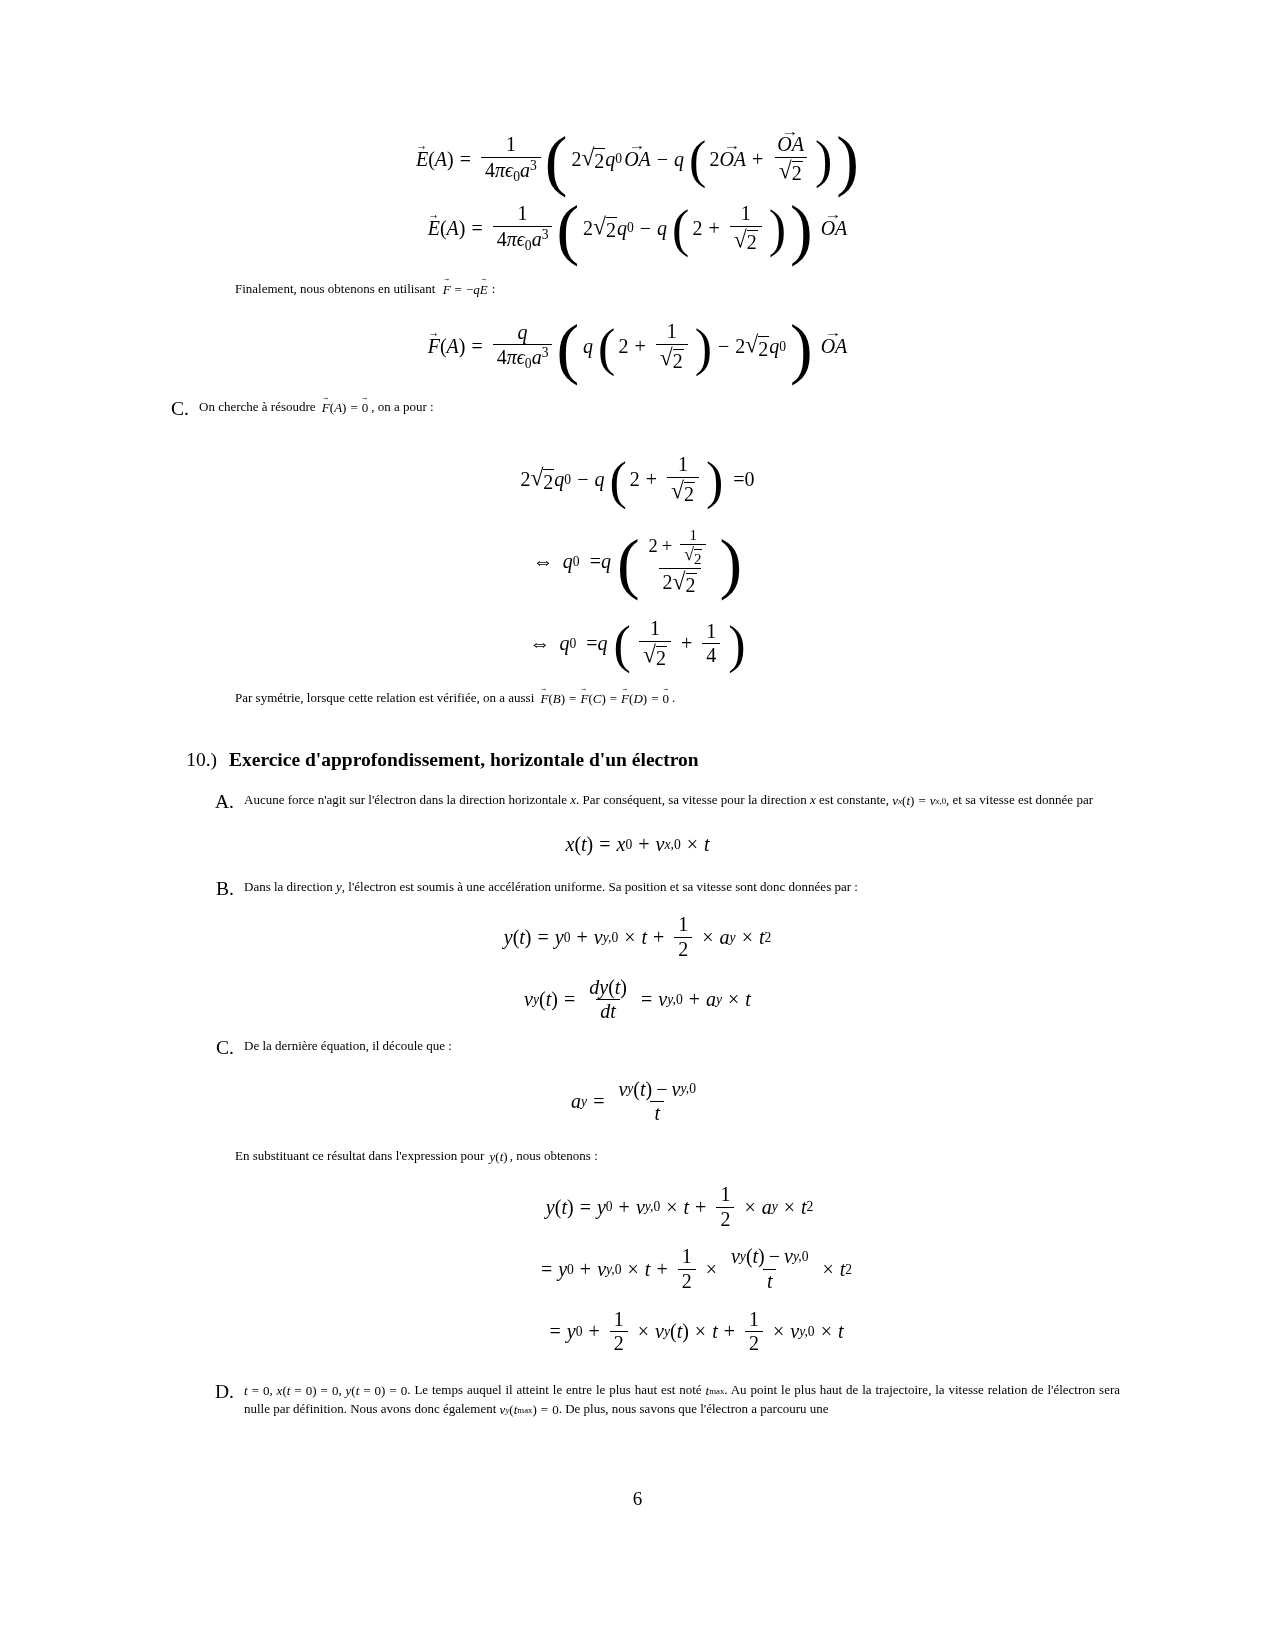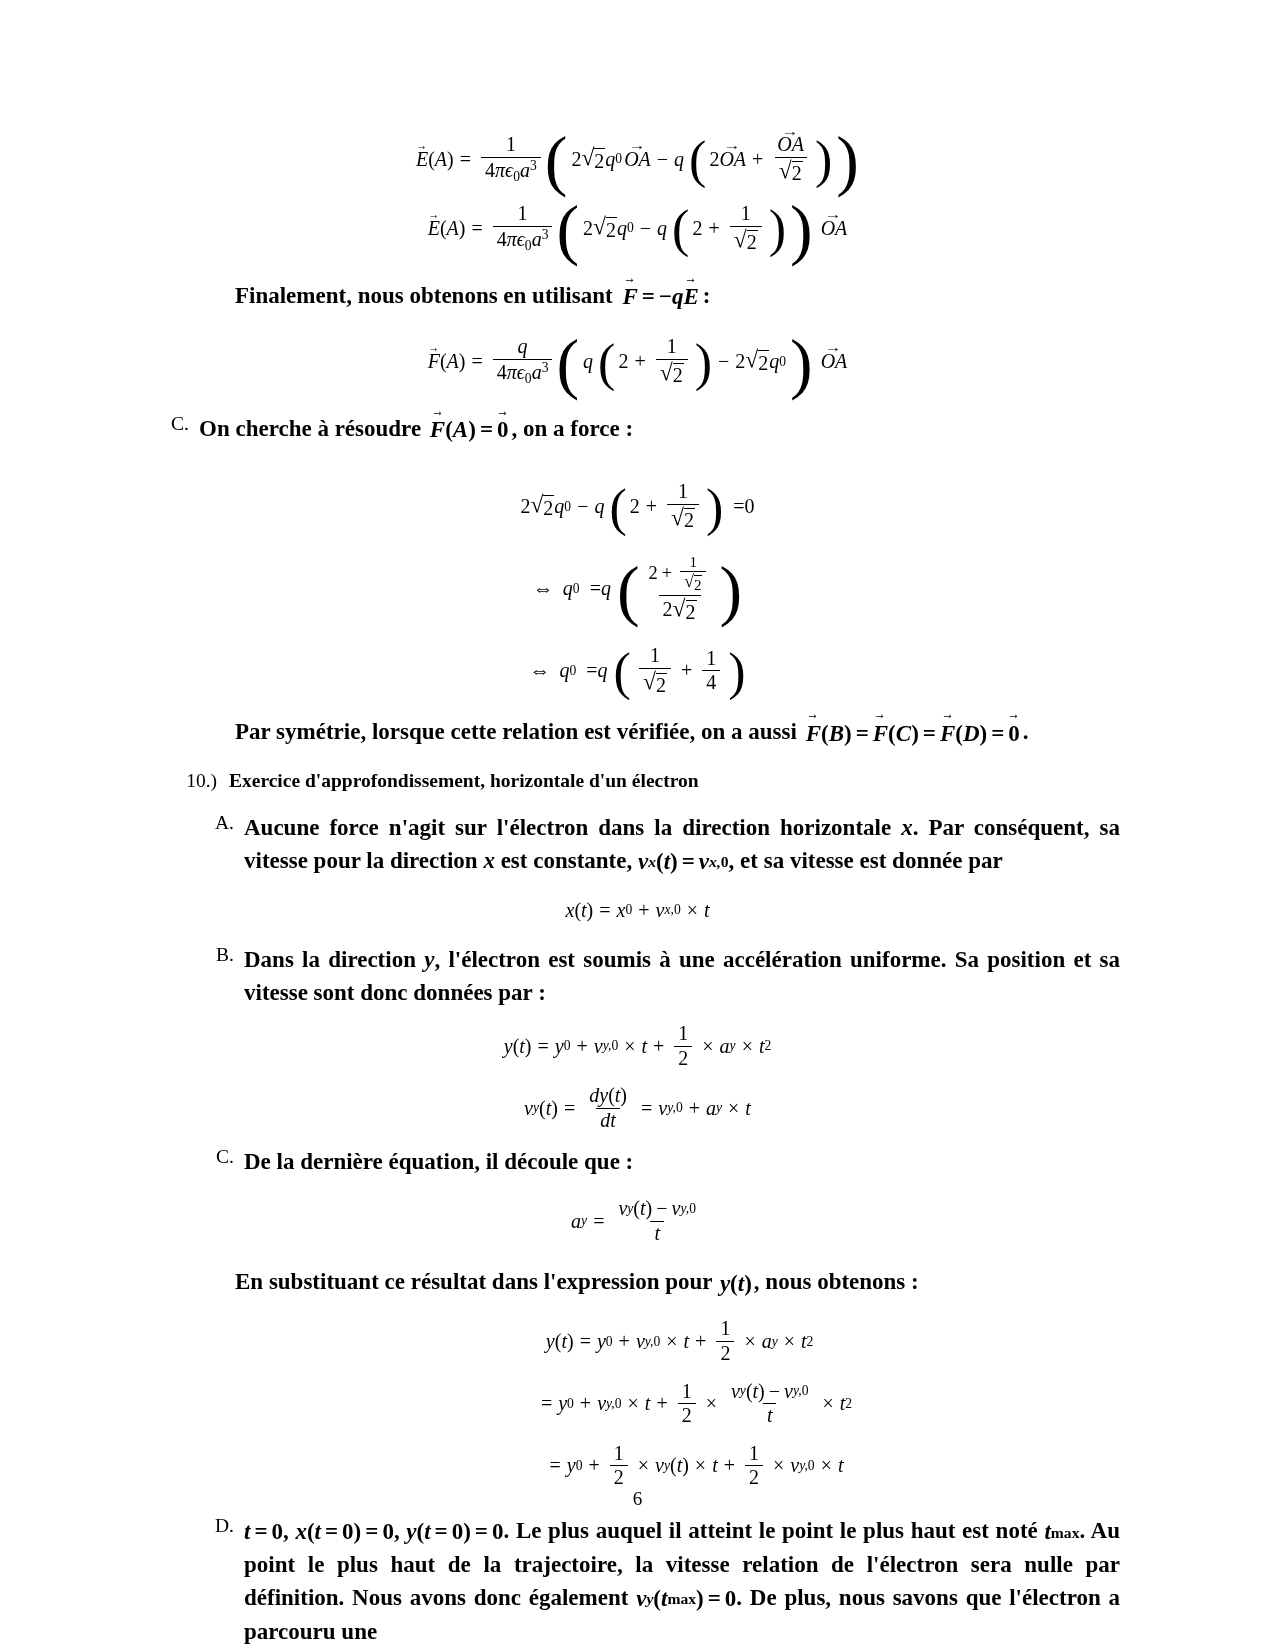--- a/index.html
+++ b/index.html
@@ -8,31 +8,31 @@
     background:#ffffff;
     font-family:"Liberation Serif","DejaVu Serif",serif;
     color:#000000;
     position:relative;
     overflow:hidden;
   }
   .page { position:absolute; left:0; top:0; width:1275px; height:1650px; }
   .content { position:absolute; left:155px; top:120px; width:965px; }
 
   
-  .para { font-size:23px; line-height:1.42; text-align:justify;font-weight:bold; }
+  .para { font-size:13px; line-height:1.42; text-align:justify; }
   .rm { font-style:normal; }
   .eq { text-align:center; font-size:20px; margin:14px 0; }
   .eqline { display:flex; justify-content:center; align-items:center; }
 
   
   .item { display:flex; margin-top:16px; }
   .item-label { width:34px; flex:0 0 34px; font-size:19.5px; text-align:right; padding-right:10px; }
   .item-body { flex:1 1 auto; }
 
-  .numhead { display:flex; margin-top:20px; }
+  .numhead { display:flex; margin-top:41px; }
   .numhead-label { width:62px; flex:0 0 62px; font-size:19.5px; text-align:right; padding-right:12px; }
   .numhead-body { font-weight:bold; font-size:19.5px; }
 
   
   .mrow { display:inline-flex; align-items:center; white-space:nowrap; }
   .mrow.base { vertical-align:middle; }
   .op { padding:0 6px; font-style:normal; }
   .op.tight { padding:0 4px; }
   .mi { font-style:italic; font-family:"Liberation Serif","DejaVu Serif",serif; }
   .mn { font-style:normal; }
@@ -227,21 +227,21 @@
     <div class="item-label">C.</div>
     <div class="item-body para">
       <span>On cherche à résoudre</span>
       <span class="mrow base" style="margin:0 3px;">
         <span class="vec">F</span>
             <span class="rm">(</span>
             <span class="mi">A</span>
             <span class="rm">)</span>
         <span class="op tight">=</span>
         <span class="vec rm" style="font-style:normal;">0</span>
-      </span><span>, on a force :</span>
+      </span><span>, on a pour :</span>
     </div>
   </div>
 
   <div class="alignblk" style="margin-top:34px;">
 
     <div class="alignrow">
       <div class="lhs">
         <span class="mrow">
           <span class="mn">2</span>
               <span class="sqrt">
@@ -652,21 +652,21 @@
           </span><span>,</span>
       <span class="mrow base">
             <span class="mi">y</span>
             <span class="rm">(</span>
             <span class="mi">t</span>
             <span class="op tight">=</span>
             <span class="mn">0</span>
             <span class="rm">)</span>
             <span class="op tight">=</span>
             <span class="mn">0</span>
-          </span><span>. Le plus auquel il atteint le point le plus haut est noté</span>
+          </span><span>. Le temps auquel il atteint le entre le plus haut est noté</span>
       <span class="mrow base">
             <span class="mi">t</span>
             <span class="sub rm">max</span>
           </span><span>. Au point le plus haut de la trajectoire, la vitesse relation de l'électron sera nulle par définition. Nous avons donc également</span>
       <span class="mrow base">
             <span class="mi">v</span>
             <span class="sub">y</span>
             <span class="rm">(</span>
             <span class="mi">t</span>
             <span class="sub rm">max</span>

